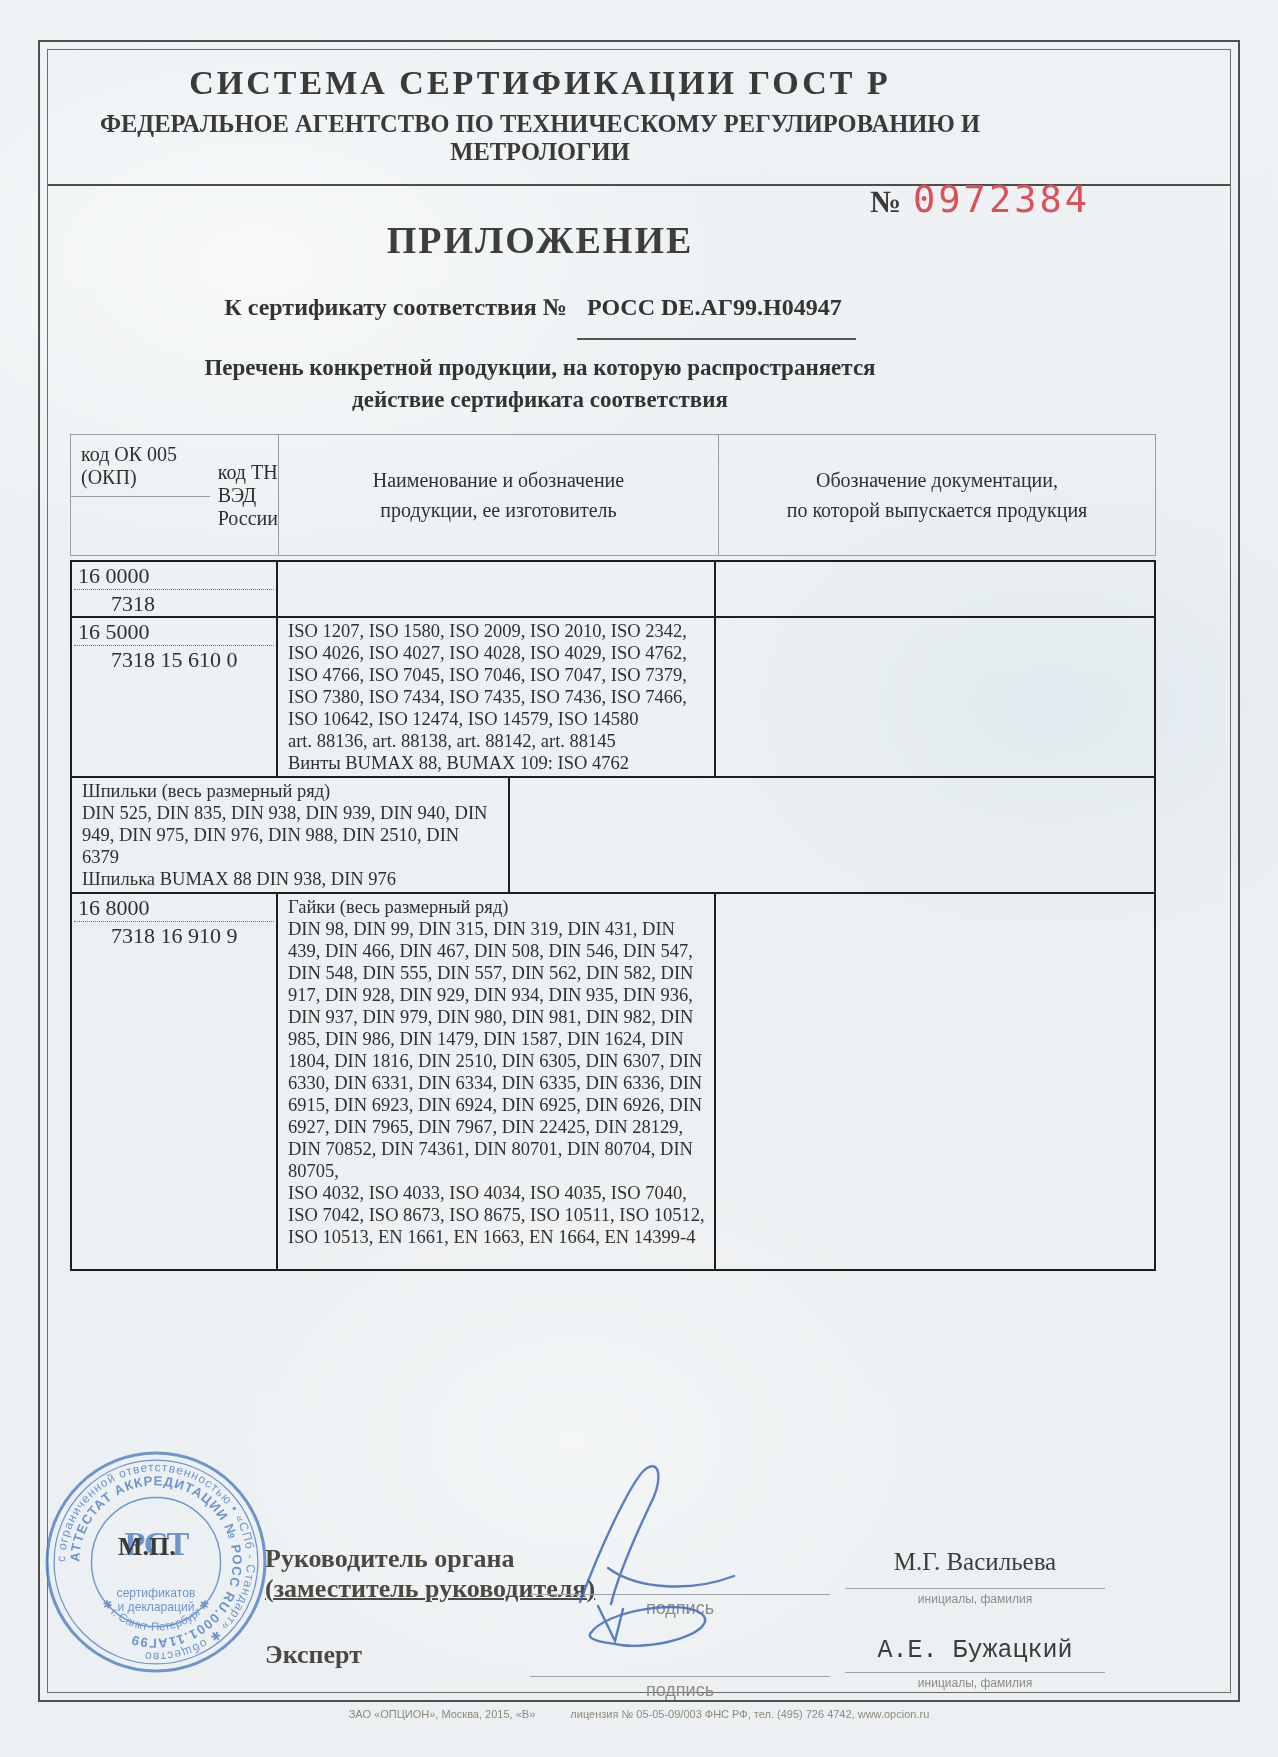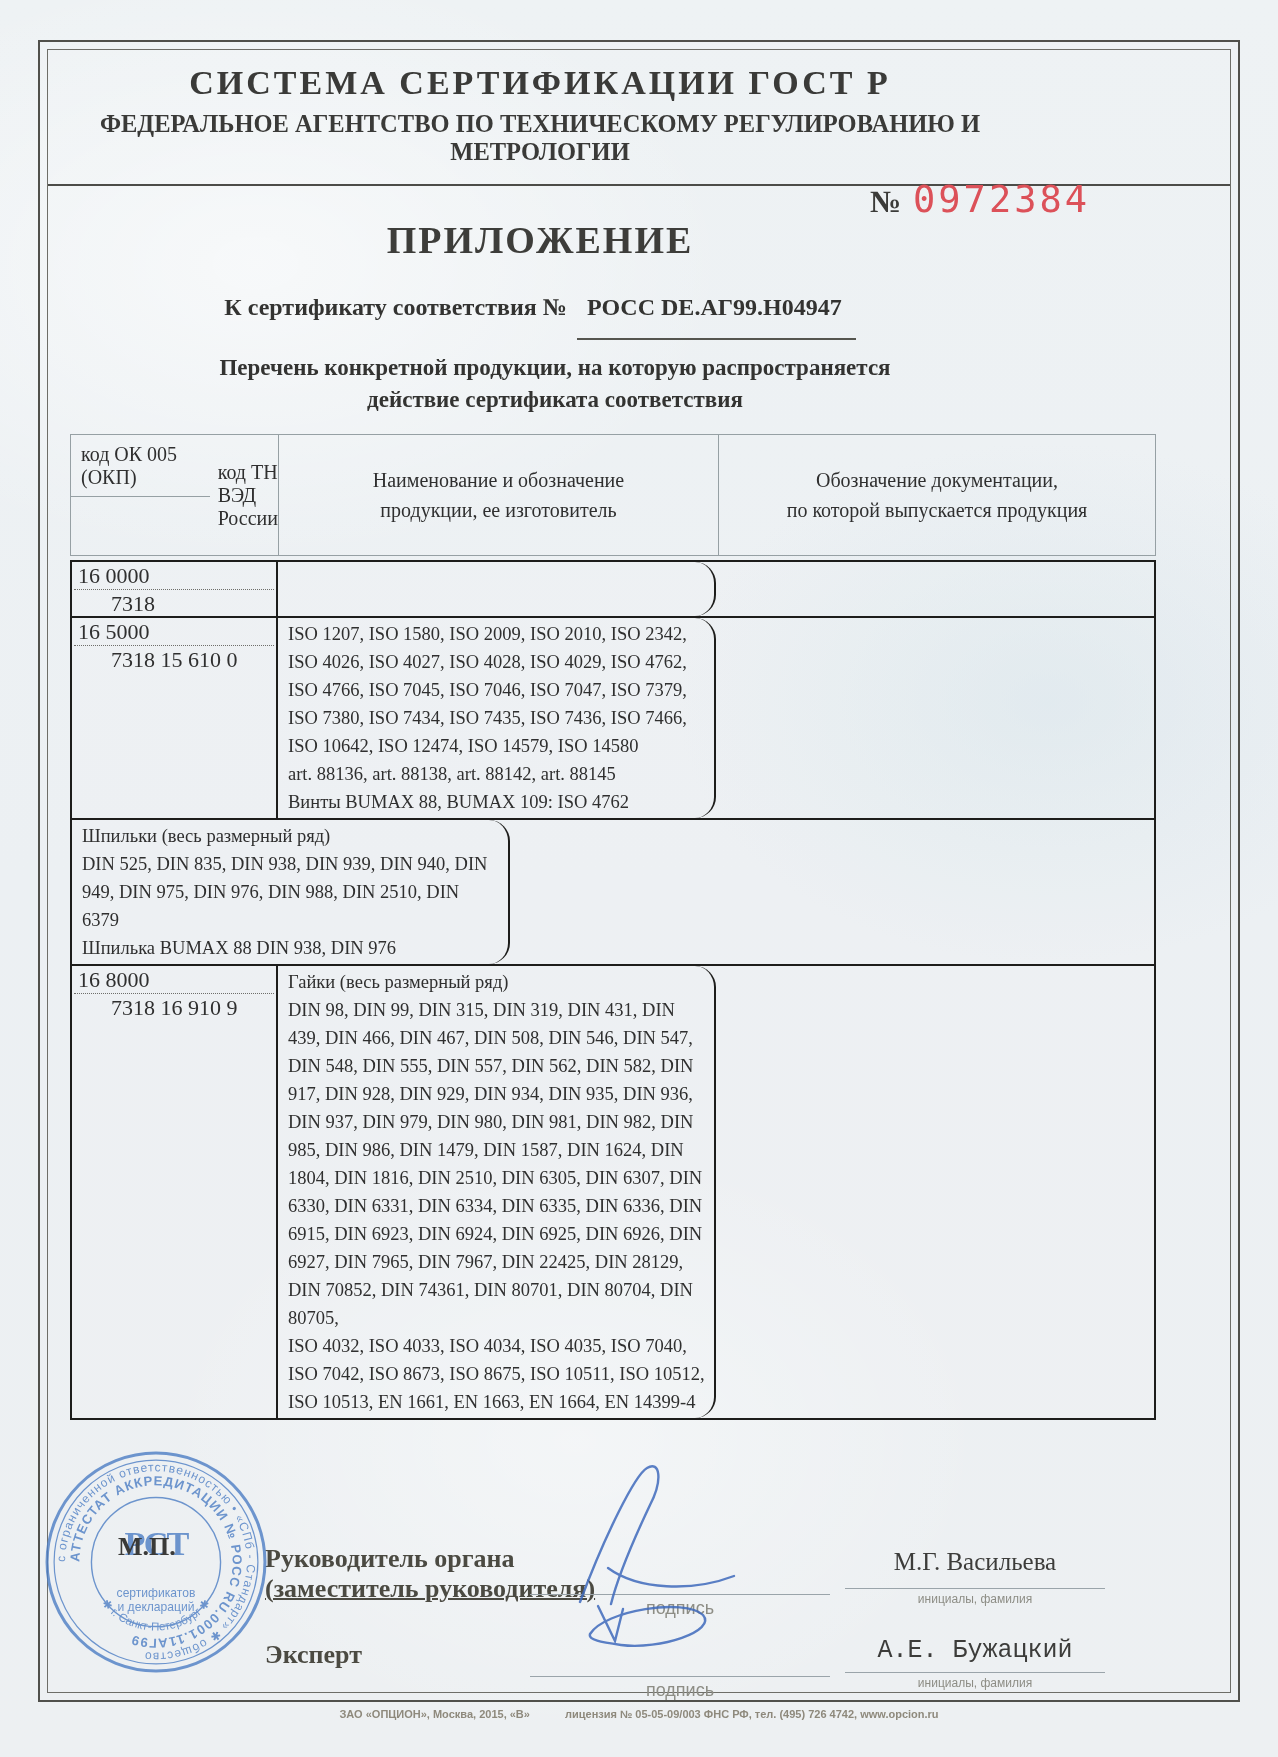--- a/index.html
+++ b/index.html
@@ -26,21 +26,21 @@
   .blank-number .nsign{font-size:31px;font-weight:bold;color:#3b3b39;}
   .blank-number .digits{font-family:"DejaVu Sans Mono",monospace;font-size:37px;
     letter-spacing:3px;color:#dc5159;}
 
   .appendix{position:absolute;left:0;top:218px;width:1080px;text-align:center;
     font-size:38px;font-weight:bold;letter-spacing:2px;color:#3d3d3a;}
   .ref-line{position:absolute;left:0;top:294px;width:1080px;text-align:center;
     font-size:24px;font-weight:bold;color:#333331;}
   .ref-line .ref-value{border-bottom:2px solid #55554f;padding:0 14px 18px 10px;margin-left:10px;font-weight:bold;}
   .desc{position:absolute;left:0;top:352px;width:1080px;text-align:center;
-    font-size:23px;font-weight:bold;line-height:32px;color:#333331;white-space:pre-line;margin-left:15px;}
+    font-size:23px;font-weight:bold;line-height:32px;color:#333331;white-space:pre-line;}
 
   
   .thead{position:absolute;left:70px;top:434px;width:1086px;height:122px;
     border:1px solid #96a0a4;display:flex;box-sizing:border-box;}
   .th-c1{width:208px;border-right:1px solid #96a0a4;box-sizing:border-box;display:flex;flex-direction:row;}
   .th-c1-top{height:62px;display:flex;align-items:center;padding-left:10px;
     border-bottom:1px solid #96a0a4;font-size:20px;box-sizing:border-box;}
   .th-c1-bot{flex:1;display:flex;align-items:center;padding-left:8px;font-size:20px;}
   .th-c2{width:440px;border-right:1px solid #96a0a4;box-sizing:border-box;
     display:flex;align-items:center;justify-content:center;text-align:center;
@@ -52,21 +52,21 @@
   .tbody{position:absolute;left:70px;top:560px;width:1086px;
     border:2px solid #1d1d1b;box-sizing:border-box;background:rgba(255,255,255,.06);}
   .trow{display:flex;border-bottom:2px solid #1d1d1b;}
   .trow:last-child{border-bottom:none;}
   .td-codes{width:206px;border-right:2px solid #1d1d1b;box-sizing:border-box;
     font-size:22px;line-height:23px;}
   .code-top{padding:2px 6px 2px 6px;}
   .code-sep{border-bottom:1.5px dotted #6e6e6a;margin:0 2px;}
   .code-bot{padding:2px 6px 1px 21px;margin-left:18px;}
   .td-product{width:438px;border-right:2px solid #1d1d1b;box-sizing:border-box;
-    font-size:18.5px;line-height:28px;padding:2px 8px 2px 10px;white-space:pre-line;border-radius:21px;}
+    font-size:18.5px;line-height:22px;padding:2px 8px 2px 10px;white-space:pre-line;}
   .td-docs{flex:1;}
   .r1{min-height:50px;} .r2{min-height:153px;} .r3{min-height:109px;} .r4{min-height:375px;}
 
   
   .sig-role{position:absolute;left:265px;font-size:26px;font-weight:bold;color:#4b4a42;}
   .role1a{top:1544px;}
   .role1b{top:1574px;text-decoration:underline;text-decoration-thickness:2px;}
   .role2{top:1640px;}
   .sig-line{position:absolute;width:300px;border-top:1.5px solid #9aa4aa;}
   .line1{left:530px;top:1594px;} .line2{left:530px;top:1676px;}
@@ -80,21 +80,21 @@
   .name-label{position:absolute;left:845px;width:260px;text-align:center;
     font-family:"Liberation Sans",sans-serif;font-size:12px;color:#8d8d85;}
   .nlab1{top:1592px;} .nlab2{top:1676px;}
 
   .stamp{position:absolute;left:42px;top:1448px;opacity:.8;}
   .mp-label{position:absolute;left:118px;top:1532px;font-size:26px;font-weight:bold;color:#3a3a38;}
   .autograph{position:absolute;left:520px;top:1440px;}
 
   .imprint{position:absolute;left:0;top:1708px;width:1278px;text-align:center;
     font-family:"Liberation Sans",sans-serif;font-size:11px;color:#8e897c;}
-  .imprint span{margin:0 16px;font-weight:bold;}
+  .imprint span{margin:0 16px;}
 </style>
 </head>
 <body>
 
 <div class="page">
 
   <div class="frame-outer">
     <div class="frame-inner"></div>
   </div>
 

